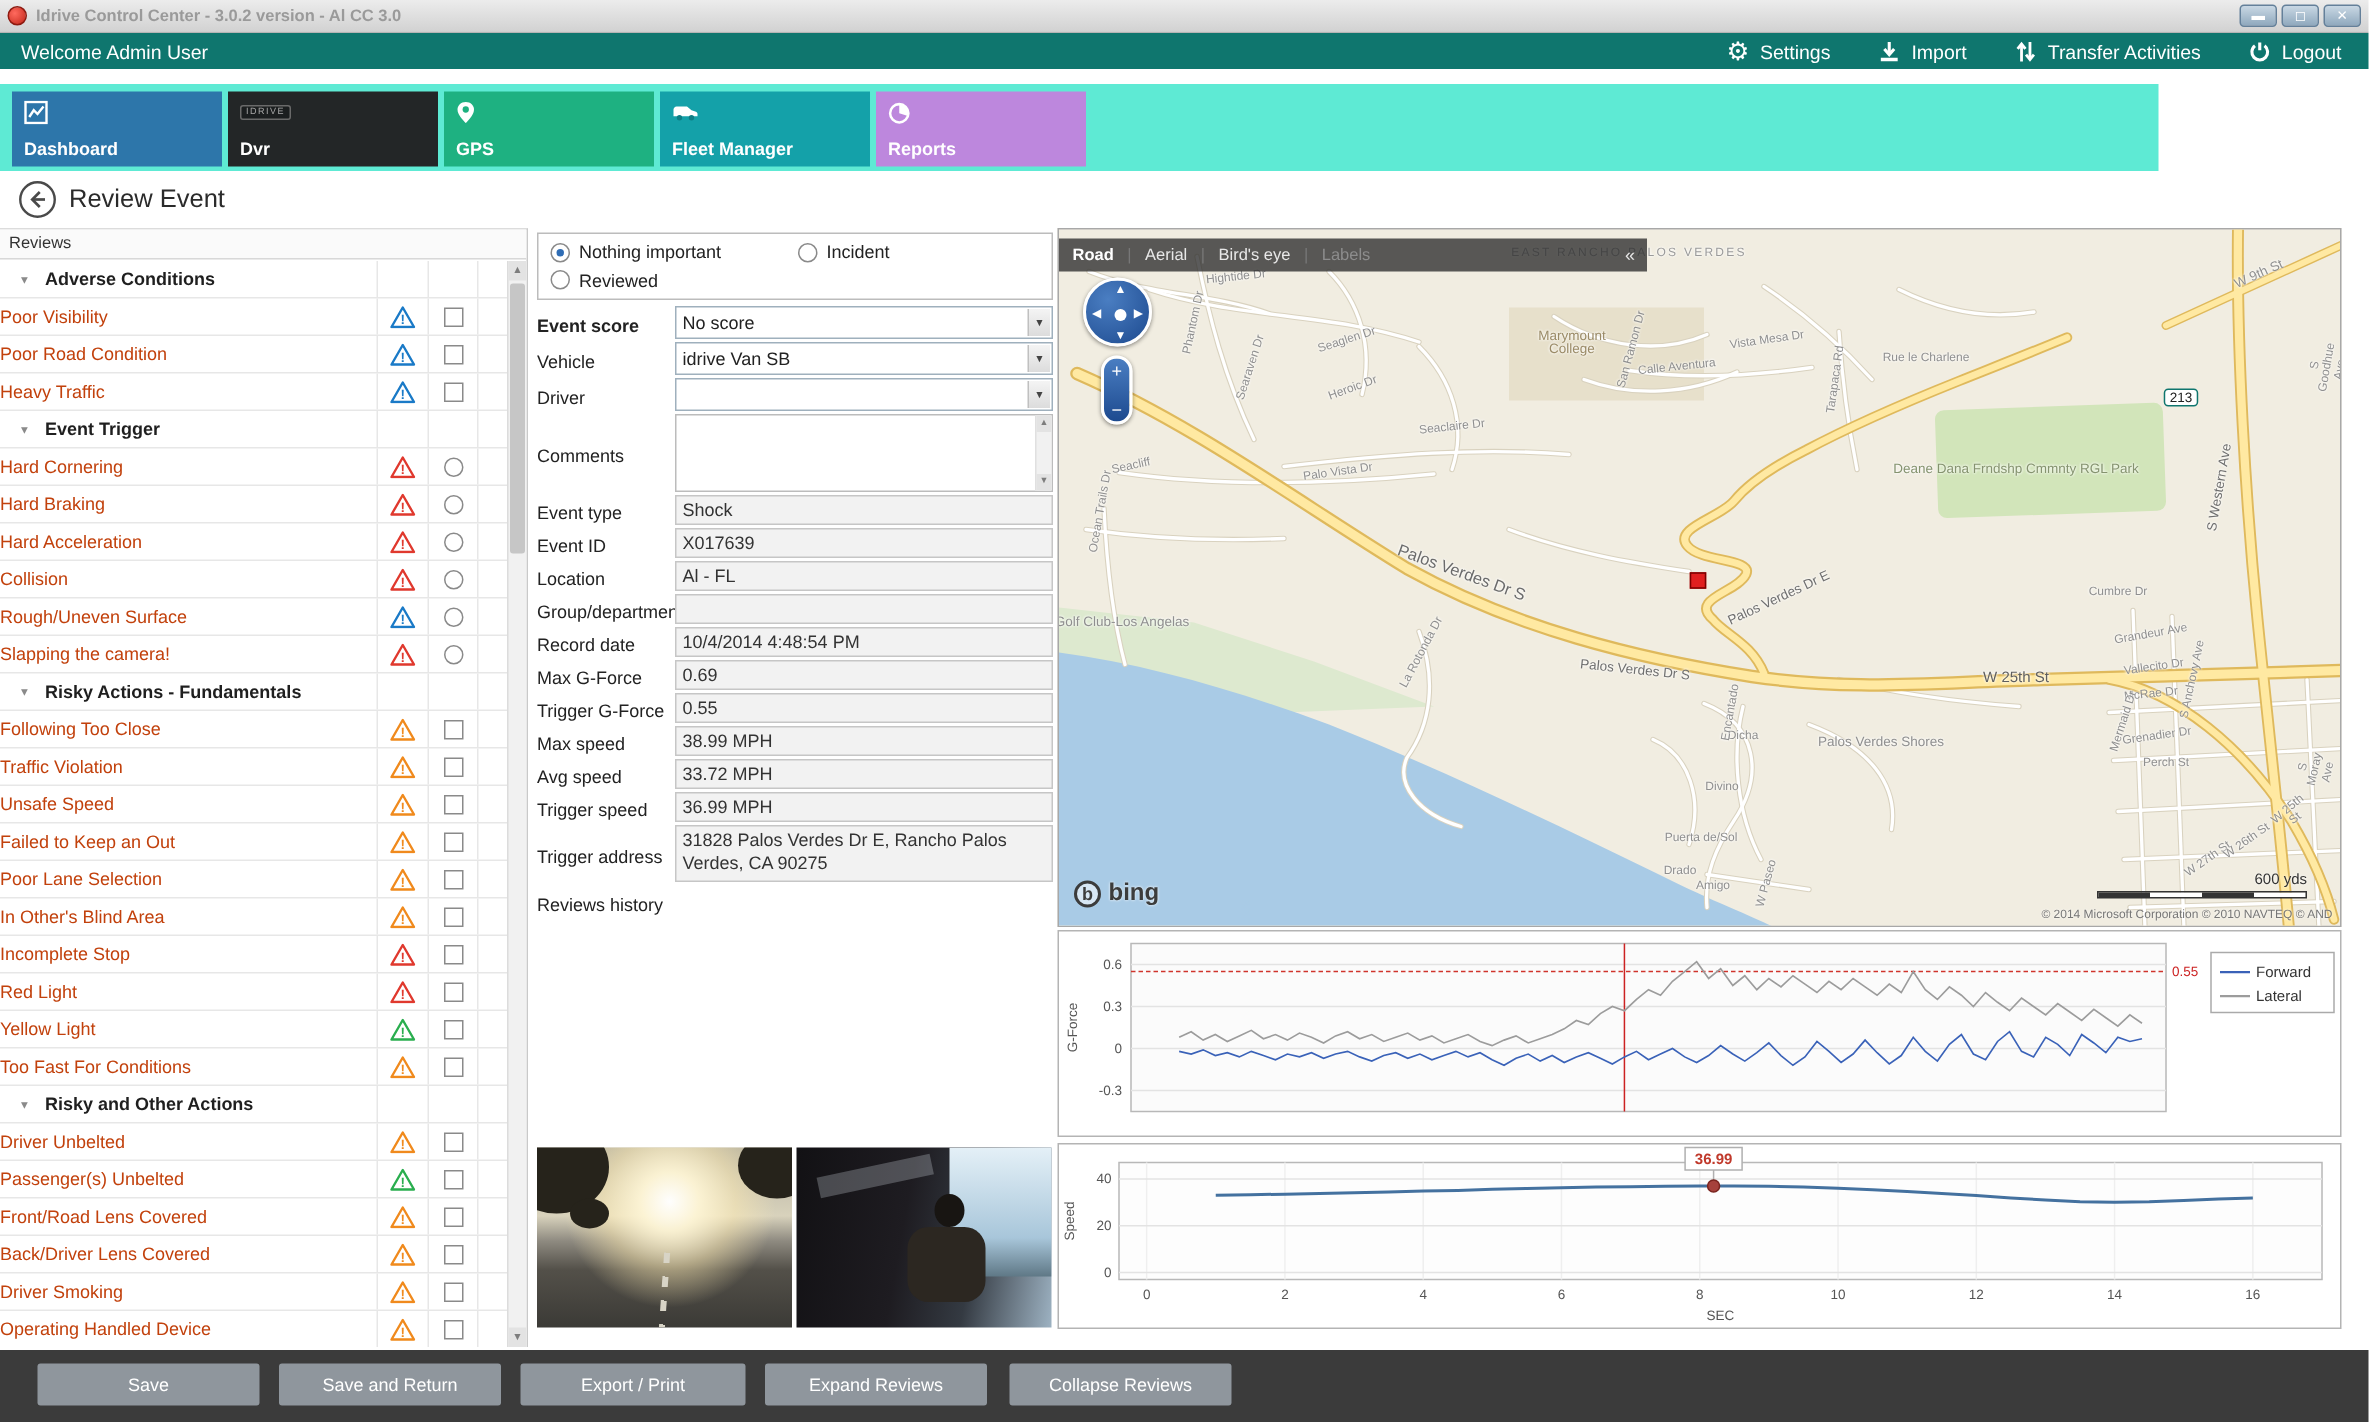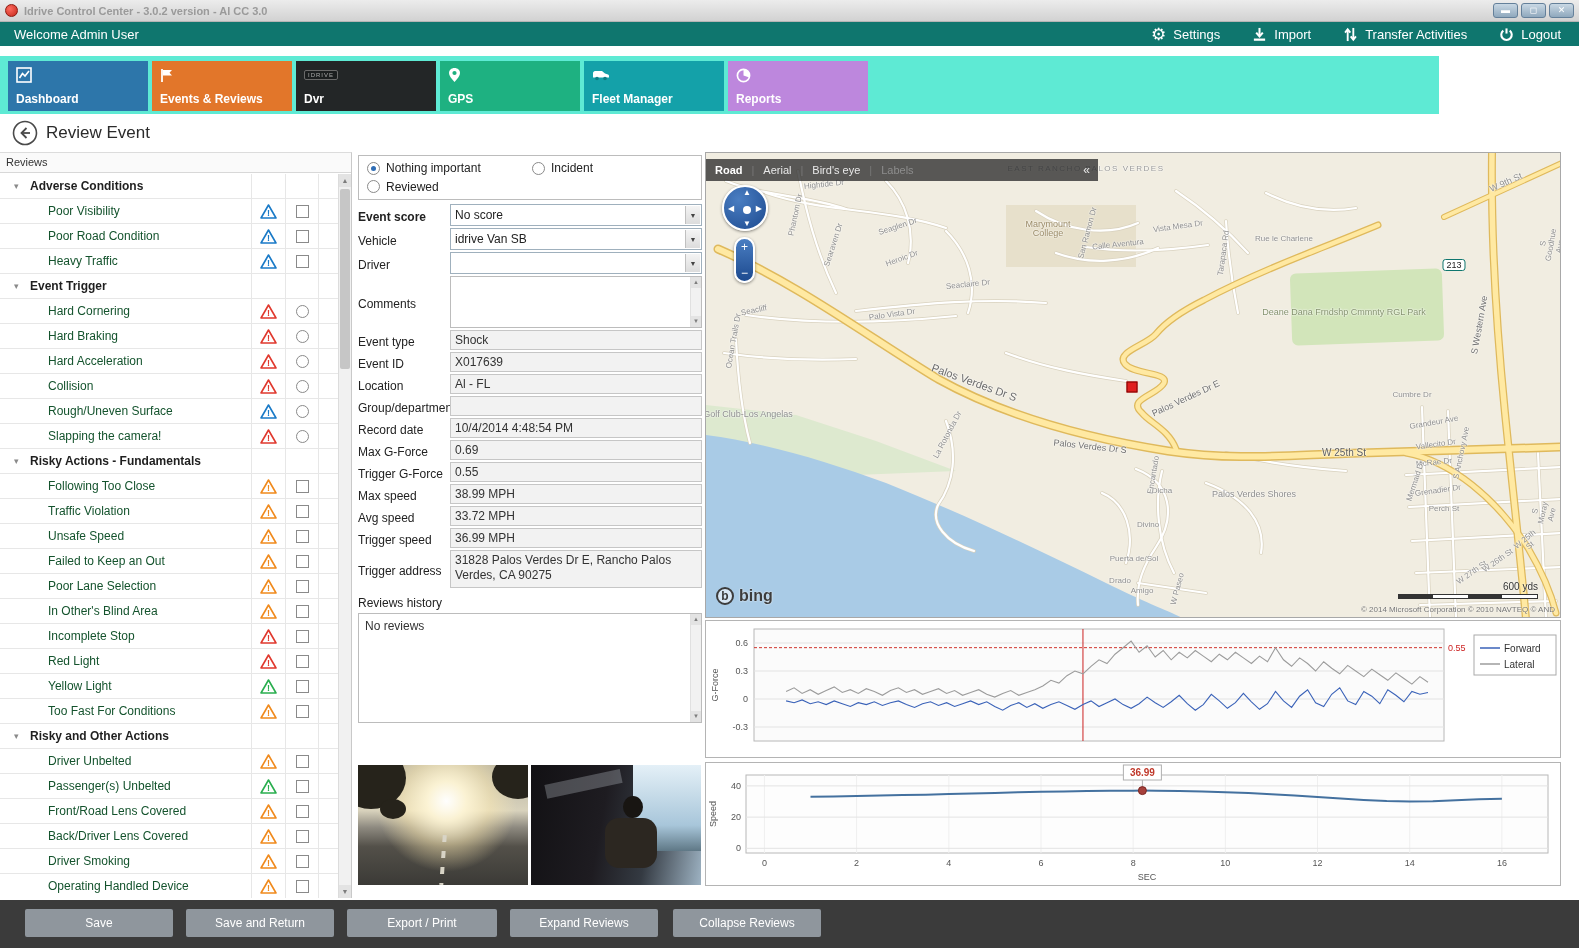--- a/index.html
+++ b/index.html
@@ -32,21 +32,21 @@
 .pagehead{position:absolute;left:0;top:114px;width:1579px;height:38px;background:#fff;display:flex;align-items:center}
 .backbtn{margin-left:12px;cursor:pointer;display:flex}
 .page-title{font-size:17px;color:#2b2b2b;margin-left:8px}
 
 
 .reviews-panel{position:absolute;left:0;top:152px;width:352px;height:746px;background:#fff;border-right:1px solid #c9c9c9;border-top:1px solid #dcdcdc;overflow:hidden}
 .rv-header{height:20px;font-size:11px;color:#333;padding:3px 0 0 6px;border-bottom:1px solid #d8d8d8;background:#fafafa}
 .rv-list{position:absolute;left:0;top:21px;right:13px;bottom:0;overflow:hidden}
 .rv-row{height:25px;border-bottom:1px solid #e7e7e7;display:flex;align-items:center}
 .rv-arrow{position:absolute;left:14px;font-size:9px;color:#8a8a8a}
-.rv-label{flex:1;font-size:12px;color:#14532d;padding-left:48px;white-space:nowrap;overflow:hidden}
+.rv-label{flex:1;font-size:12px;color:#c2410c;white-space:nowrap;overflow:hidden}
 .rv-row.group{position:relative}
 .rv-row.group .rv-label{padding-left:30px;font-weight:bold;color:#1f1f1f}
 .rv-icon-col,.rv-ctl-col{width:34px;height:100%;display:flex;align-items:center;justify-content:center;border-left:1px solid #e7e7e7}
 .rv-ctl-col{width:33px}
 .rv-spare{width:20px;height:100%;border-left:1px solid #e7e7e7}
 .checkbox{width:13px;height:13px;border:1px solid #8a8a8a;background:#fff;cursor:pointer}
 .radio{width:13px;height:13px;border:1px solid #8a8a8a;border-radius:50%;background:#fff;position:relative;cursor:pointer}
 .radio.sel::after{content:"";position:absolute;inset:3px;border-radius:50%;background:#2f6db5}
 .vscroll{position:absolute;right:0;top:21px;bottom:0;width:13px;background:#f1f1f1;border-left:1px solid #dcdcdc}
 .sb-btn{height:13px;background:#e3e3e3;color:#7d7d7d;font-size:7px;text-align:center;line-height:13px;cursor:pointer}
@@ -169,29 +169,20 @@
   <div class="tiles" id="nav-tiles">
       <div class="tile" style="background: rgb(45, 118, 170);">
         <div class="ticon">
           <svg width="16" height="16" viewBox="0 0 16 16">
             <rect x="1" y="1" width="14" height="14" fill="none" stroke="#fff" stroke-width="1.6"></rect>
             <polyline points="3.5,11 6.5,6.5 9,9 13,4" fill="none" stroke="#fff" stroke-width="1.6"></polyline>
           </svg>
         </div>
         <div class="tlabel">Dashboard</div>
       </div>
-      <div class="tile" style="background: rgb(226, 118, 42);">
-        <div class="ticon">
-          <svg width="14" height="15" viewBox="0 0 14 15">
-            <path d="M2 1 V14" stroke="#fff" stroke-width="1.8"></path>
-            <path d="M3 2 H12 L9.5 4.8 L12 7.6 H3 Z" fill="#fff"></path>
-          </svg>
-        </div>
-        <div class="tlabel">Events &amp; Reviews</div>
-      </div>
       <div class="tile" style="background: rgb(35, 38, 39);">
         <div class="ticon">
           <span class="dvr-logo">IDRIVE</span>
         </div>
         <div class="tlabel">Dvr</div>
       </div>
       <div class="tile" style="background: rgb(30, 177, 129);">
         <div class="ticon">
           <svg width="13" height="16" viewBox="0 0 13 16">
             <path d="M6.5 1 C9.8 1 12 3.3 12 6.1 C12 9.8 6.5 15 6.5 15 C6.5 15 1 9.8 1 6.1 C1 3.3 3.2 1 6.5 1 Z" fill="#fff"></path>
@@ -711,24 +702,20 @@
           <div class="f-input">36.99 MPH</div>
         </div>
       </div>
       <div class="f-row">
         <div class="f-label">Trigger address</div>
         <div class="f-ctl">
           <div class="f-multi">31828 Palos Verdes Dr E, Rancho Palos Verdes, CA 90275</div>
         </div>
       </div>
       <div class="hist-label">Reviews history</div>
-      <div class="hist-box"><span>No reviews</span><div class="slim-scroll">
-          <div class="sb-btn">▲</div>
-          <div class="sb-btn bottom">▼</div>
-        </div></div>
     </div>
   <div class="thumbs">
     <div class="thumb thumb-front">
       <div class="tree" style="left:-22px;top:-18px;width:70px;height:62px"></div>
       <div class="tree" style="right:-16px;top:-10px;width:52px;height:44px"></div>
       <div class="tree" style="left:22px;top:34px;width:26px;height:20px"></div>
       <div class="road-line"></div>
     </div>
     <div class="thumb thumb-cabin">
       <div class="cab-window"></div>

